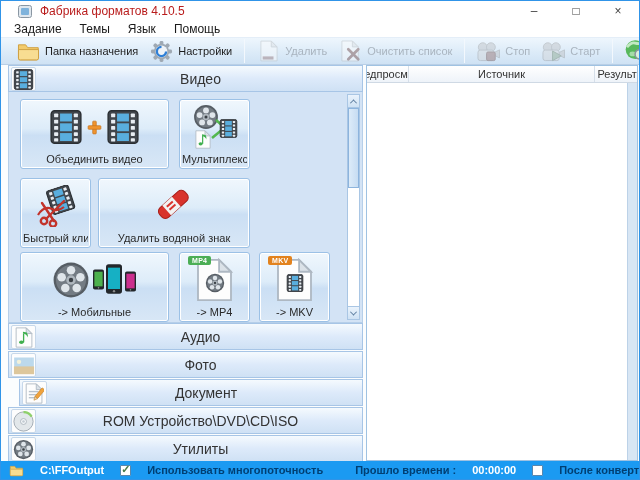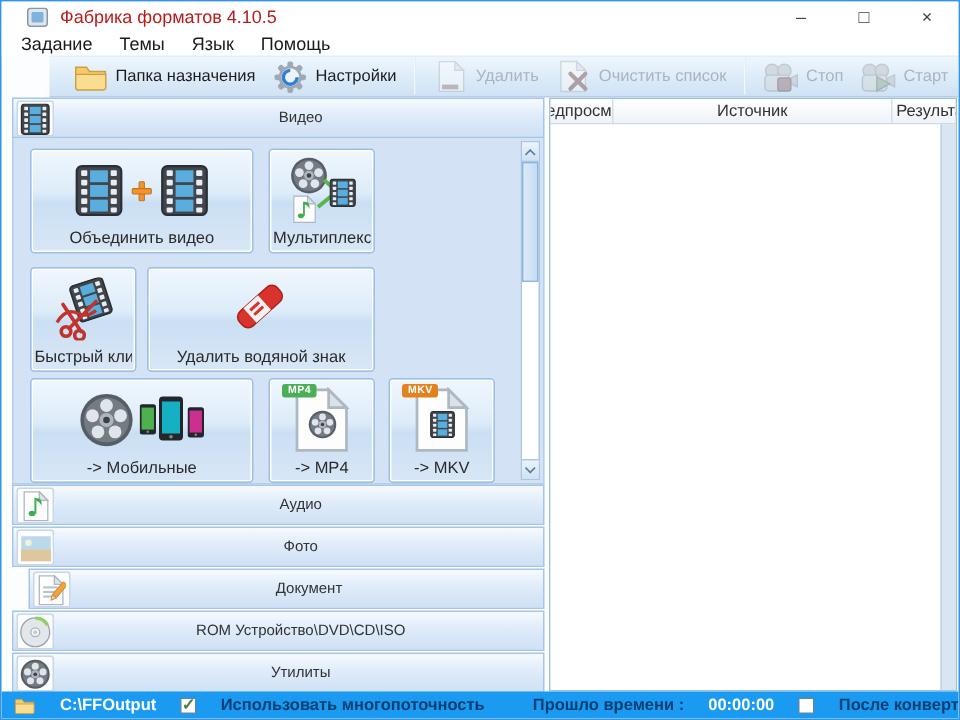--- a/index.html
+++ b/index.html
@@ -11,32 +11,32 @@
   .app-icon { margin-left:17px; width:14px; height:13px; display:inline-flex; }
   .title { margin-left:8px; font-size:12px; color:#b91c1c; }
   .wincontrols { position:absolute; right:0; top:0; height:20px; display:flex; }
   .wbtn { width:42px; height:20px; display:flex; align-items:center; justify-content:center; color:#444; font-size:12px; cursor:default; }
 
   
   .menubar { position:absolute; left:0; top:20px; right:0; height:16px; background:#fff; display:flex; align-items:center; padding-left:4px; }
   .menu-item { padding:0 9px; font-size:12px; color:#1a1a1a; }
 
   
-  .toolbar { position:absolute; left:0; top:36px; right:0; height:28px; background:linear-gradient(180deg,#eef6fd 0%,#dcebf8 55%,#cfe2f4 100%); border-top:1px solid #e4eef8; border-bottom:1px solid #b9cfe6; display:flex; align-items:center; padding-left:10px;margin-left:32px; }
+  .toolbar { position:absolute; left:0; top:36px; right:0; height:28px; background:linear-gradient(180deg,#eef6fd 0%,#dcebf8 55%,#cfe2f4 100%); border-top:1px solid #e4eef8; border-bottom:1px solid #b9cfe6; display:flex; align-items:center; padding-left:10px; }
   .tb { display:flex; align-items:center; gap:5px; background:none; border:none; font:inherit; padding:2px 6px; color:#1c1c1c; white-space:nowrap; }
   .tb .tb-ic { display:inline-flex; width:23px; height:23px; align-items:center; justify-content:center; }
   .tb.disabled { color:#a9b4bf; }
   .tb.disabled .tb-ic { opacity:.45; filter:grayscale(.7); }
   .tb-sep { width:1px; height:24px; background:#b5cde6; border-right:1px solid #f3f8fd; margin:0 6px; }
 
   
   .left-panel { position:absolute; left:7px; top:64px; width:355px; height:398px; }
   .cat-header, .cat-bar { position:absolute; left:0; right:0; height:27px; border:1px solid #a7c5e6; background:linear-gradient(180deg,#f5fafe 0%,#ddeafa 50%,#cfe1f4 100%); display:flex; align-items:center; }
   .cat-icon-box { position:absolute; left:2px; top:1px; width:25px; height:24px; display:flex; align-items:center; justify-content:center; background:#fdfdfd; border:1px solid #c7d8ea; border-radius:2px; }
-  .cat-label { width:100%; text-align:center; color:#333; font-size:10px;padding-left:30px; }
+  .cat-label { width:100%; text-align:center; color:#333; font-size:14px;padding-left:30px; }
   .video-header { top:0; }
   .bar-audio { top:258px; } .bar-photo { top:286px; } .bar-doc { top:314px;margin-left:11px; } .bar-rom { top:342px; } .bar-util { top:370px; }
 
   .video-content { position:absolute; left:0; top:27px; width:355px; height:231px; background:#d3e3f5; border:1px solid #b6cfe9; border-top:none; overflow:hidden; }
   .tile { position:absolute; height:70px; border:1px solid #9cc1e6; border-radius:3px; background:linear-gradient(180deg,#f0f7fd 0%,#ddecf9 42%,#cbdff4 52%,#d8e7f6 100%); box-shadow:inset 0 0 0 1px #fff; overflow:hidden; }
   .tile-icon { position:absolute; left:0; right:0; top:2px; bottom:16px; display:flex; align-items:center; justify-content:center; gap:3px; }
   .tile-label { position:absolute; left:2px; right:2px; bottom:3px; text-align:center; white-space:nowrap; overflow:hidden; color:#2a2a2a; font-size:11px; }
   .t1 { left:11px; top:7px;  width:149px; } .t2 { left:170px; top:7px; width:71px; } .t3 { left:250px; top:7px; width:71px; }
   .t4 { left:11px; top:86px; width:71px; }  .t5 { left:89px; top:86px; width:152px; }
   .t6 { left:11px; top:160px; width:149px; } .t7 { left:170px; top:160px; width:71px; } .t8 { left:250px; top:160px; width:71px; }

